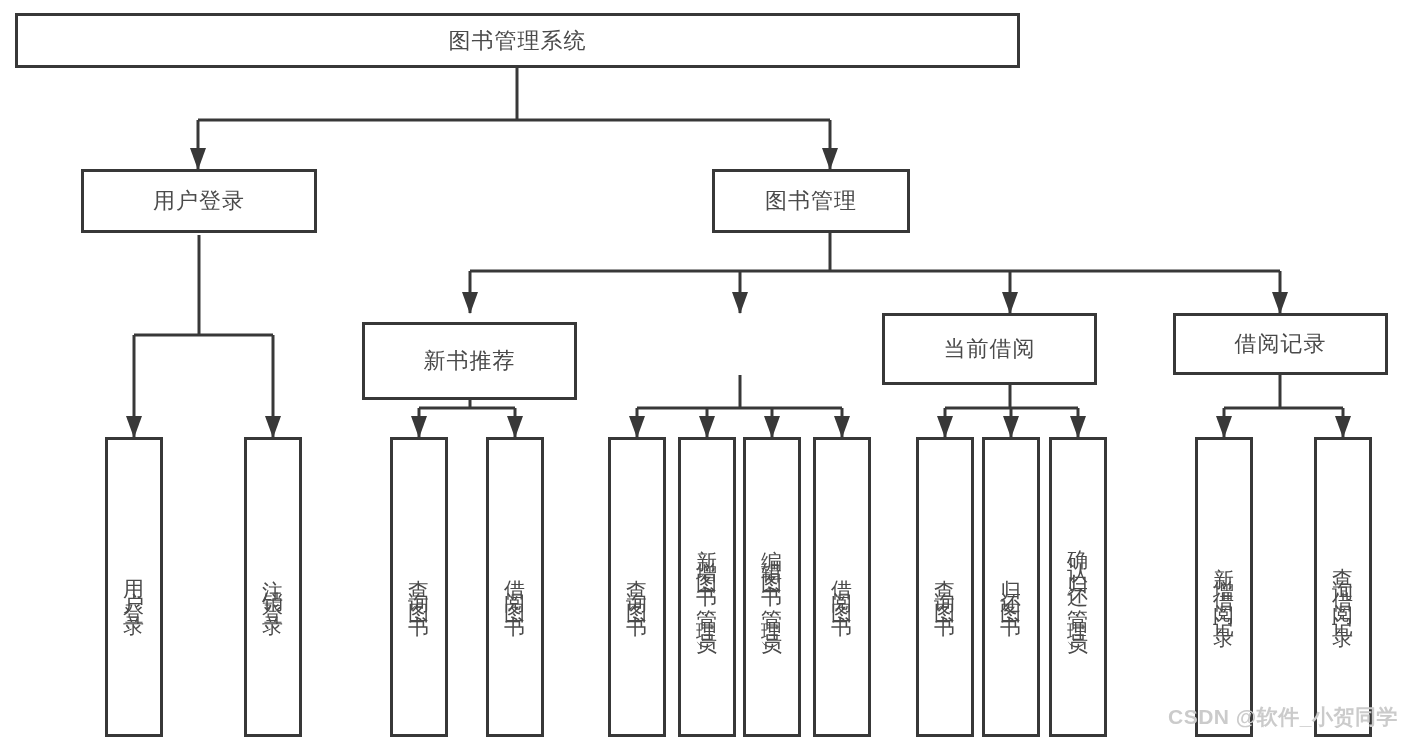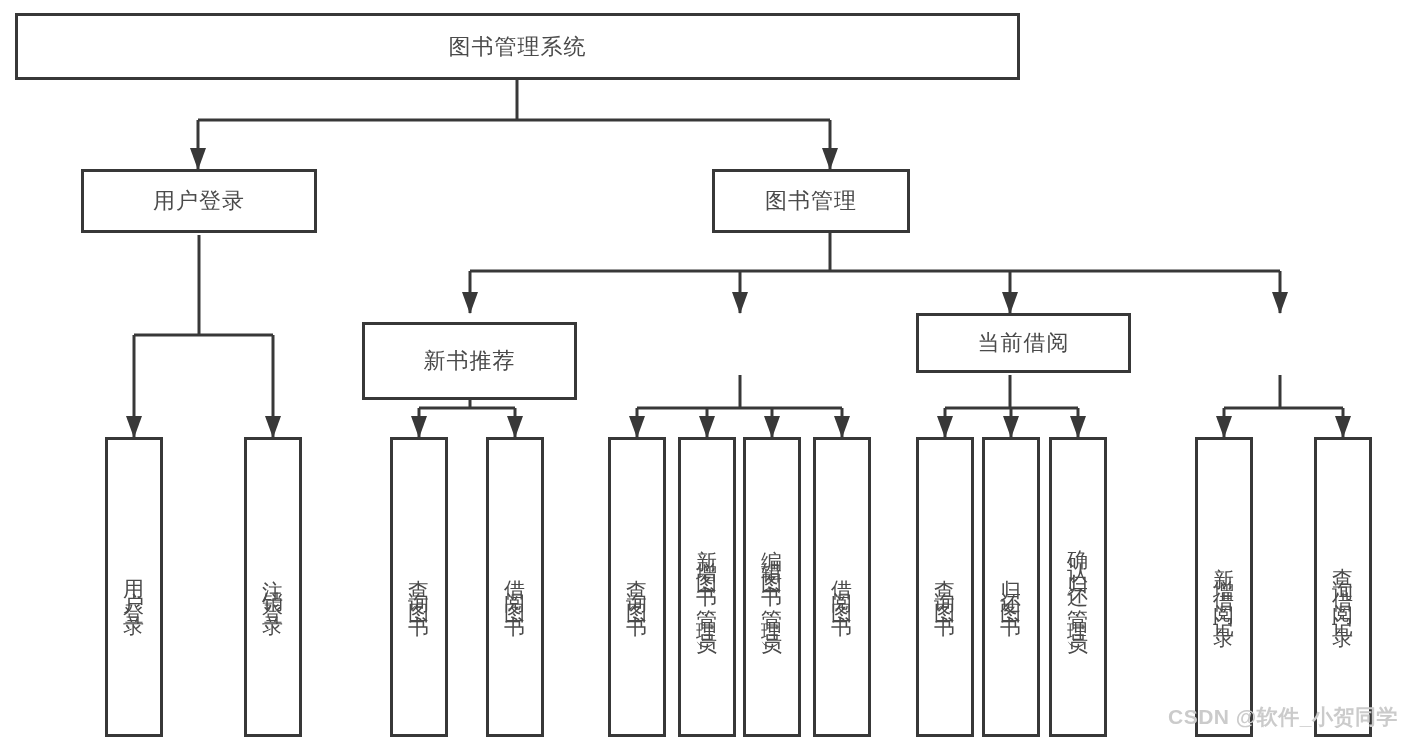--- a/index.html
+++ b/index.html
@@ -104,27 +104,28 @@
     <line x1="945" y1="408" x2="945" y2="437" marker-end="url(#arrow)"></line>
     <line x1="1011" y1="408" x2="1011" y2="437" marker-end="url(#arrow)"></line>
     <line x1="1078" y1="408" x2="1078" y2="437" marker-end="url(#arrow)"></line>
 
     <line x1="1280" y1="375" x2="1280" y2="408"></line>
     <line x1="1224" y1="408" x2="1343" y2="408"></line>
     <line x1="1224" y1="408" x2="1224" y2="437" marker-end="url(#arrow)"></line>
     <line x1="1343" y1="408" x2="1343" y2="437" marker-end="url(#arrow)"></line>
   </svg>
 
-  <div class="node" style="left:15px;top:13px;width:1005px;height:67px">图书管理系统</div>
+  <div class="node" style="left:15px;top:13px;width:1005px;height:55px">图书管理系统</div>
 
   <div class="node" style="left:81px;top:169px;width:236px;height:64px">用户登录</div>
   <div class="node" style="left:712px;top:169px;width:198px;height:64px">图书管理</div>
 
   <div class="node" style="left:362px;top:322px;width:215px;height:78px">新书推荐</div>
-  <div class="node" style="left:916px;top:313px;width:215px;height:60px">当前借阅</div>
+  <div class="node" style="left:882px;top:313px;width:215px;height:72px">当前借阅</div>
+  <div class="node" style="left:1173px;top:313px;width:215px;height:62px">借阅记录</div>
 
   <div class="node leaf" style="left:105px;top:437px;width:58px;height:300px">用户登录</div>
   <div class="node leaf" style="left:244px;top:437px;width:58px;height:300px">注销登录</div>
 
   <div class="node leaf" style="left:390px;top:437px;width:58px;height:300px">查询图书</div>
   <div class="node leaf" style="left:486px;top:437px;width:58px;height:300px">借阅图书</div>
 
   <div class="node leaf" style="left:608px;top:437px;width:58px;height:300px">查询图书</div>
   <div class="node leaf" style="left:678px;top:437px;width:58px;height:300px">新增图书（管理员）</div>
   <div class="node leaf" style="left:743px;top:437px;width:58px;height:300px">编辑图书（管理员）</div>

